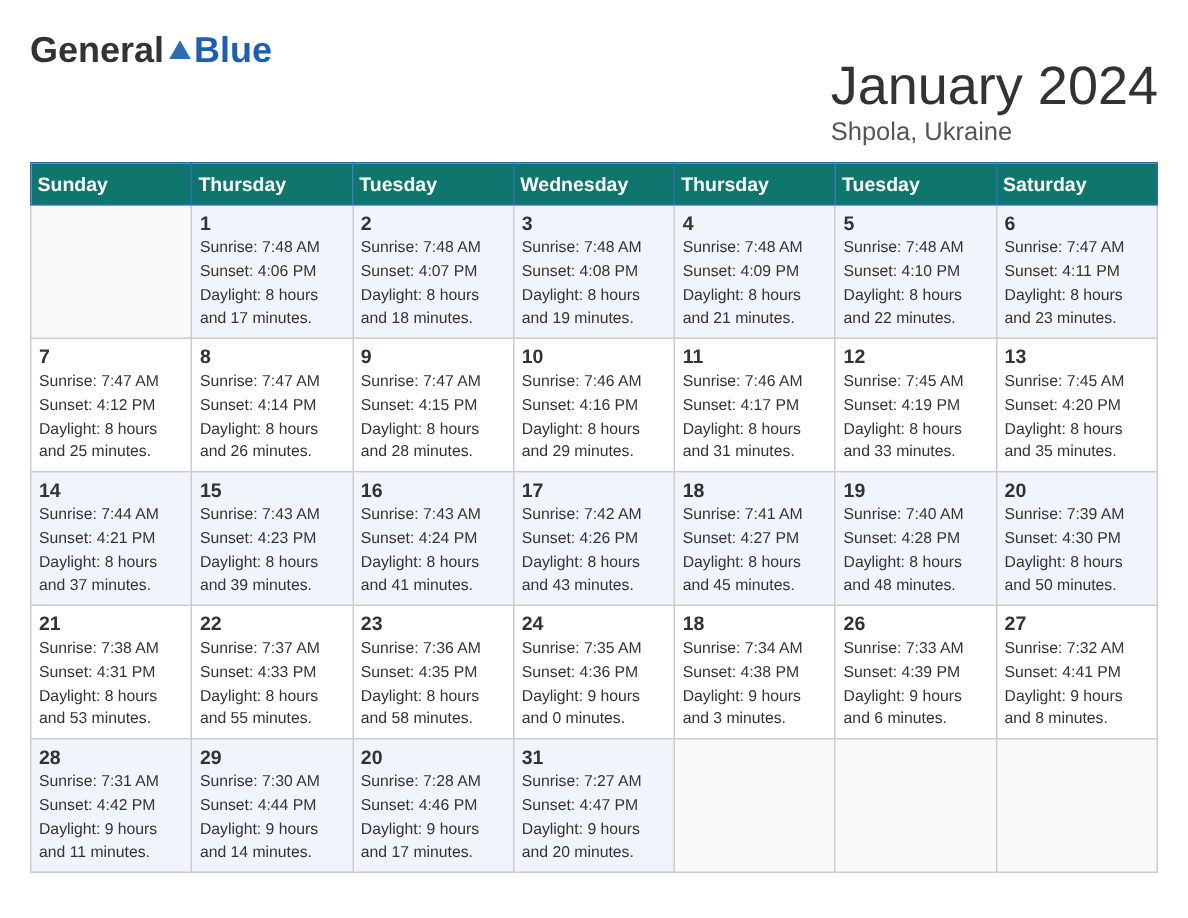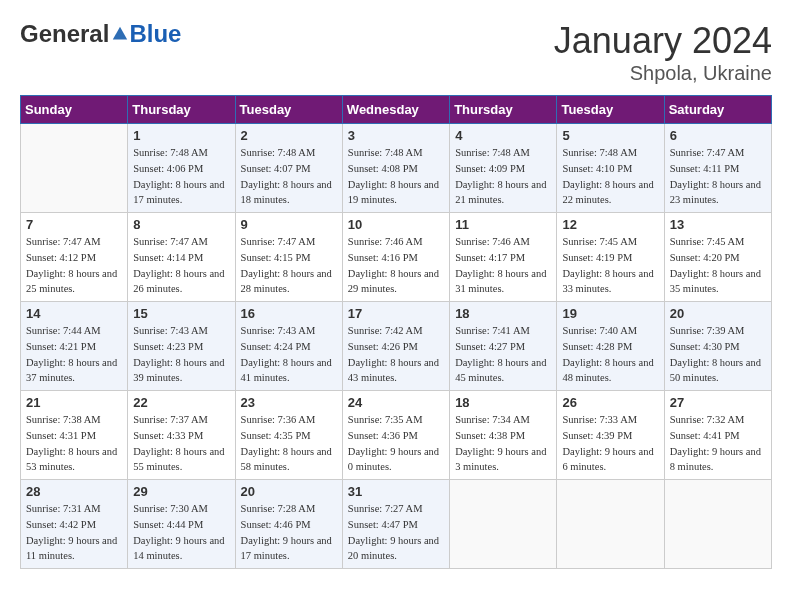--- a/index.html
+++ b/index.html
@@ -29,38 +29,39 @@
       color: #333;
     }
     .logo-general { color: #333; }
     .logo-blue { color: #1a5fb4; }
     .logo-icon {
       width: 18px;
       height: 18px;
       margin-left: 2px;
     }
     .title-block {
-      text-align: right;
+      text-align: left;
+      margin-top: 16px;
     }
     .month-title {
       font-size: 36px;
       font-weight: normal;
       color: #333;
     }
     .subtitle {
-      font-size: 20px;
+      font-size: 17px;
       color: #555;
     }
     table {
       width: 100%;
       border-collapse: collapse;
       font-size: 11px;
     }
     thead tr th {
-      background-color: #701a75;
+      background-color: #0f766e;
       color: #fff;
       padding: 6px 4px;
       text-align: left;
       font-size: 13px;
       font-weight: bold;
       border: 1px solid #2e6db4;
     }
     tbody tr td {
       border: 1px solid #ccc;
       vertical-align: top;
@@ -78,21 +79,20 @@
       font-weight: bold;
       font-size: 13px;
       color: #333;
       display: block;
       margin-bottom: 2px;
     }
     .day-info {
       color: #333;
       line-height: 1.5;
       font-size: 10.5px;
-      font-family: Liberation Serif, serif;
     }
     .empty-cell {
       background-color: #f9f9f9 !important;
     }
   </style>
 </head>
 <body>
 
 <div class="header">
   <div class="logo">

